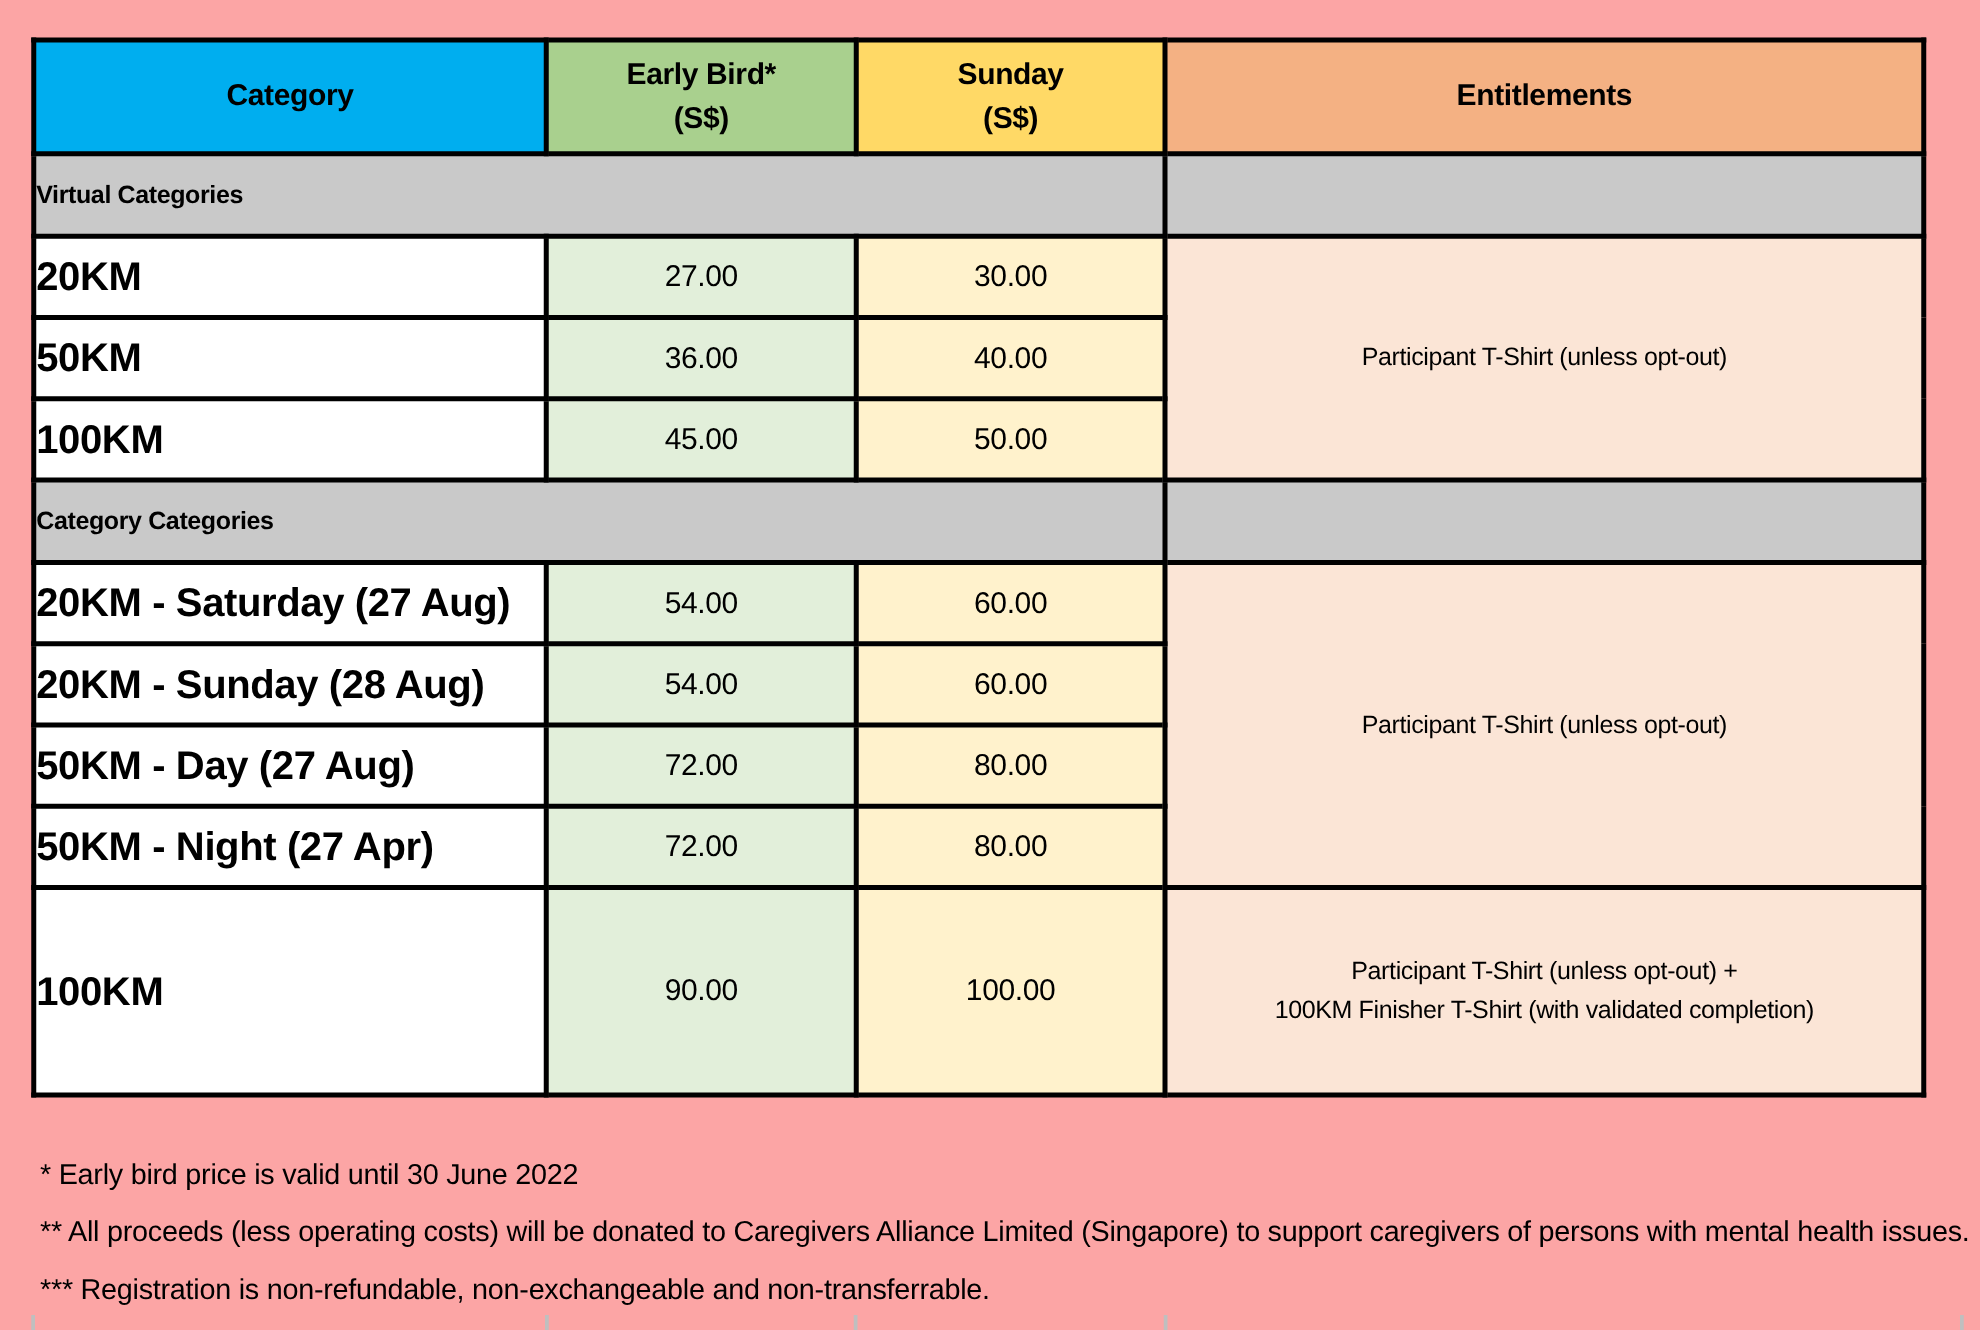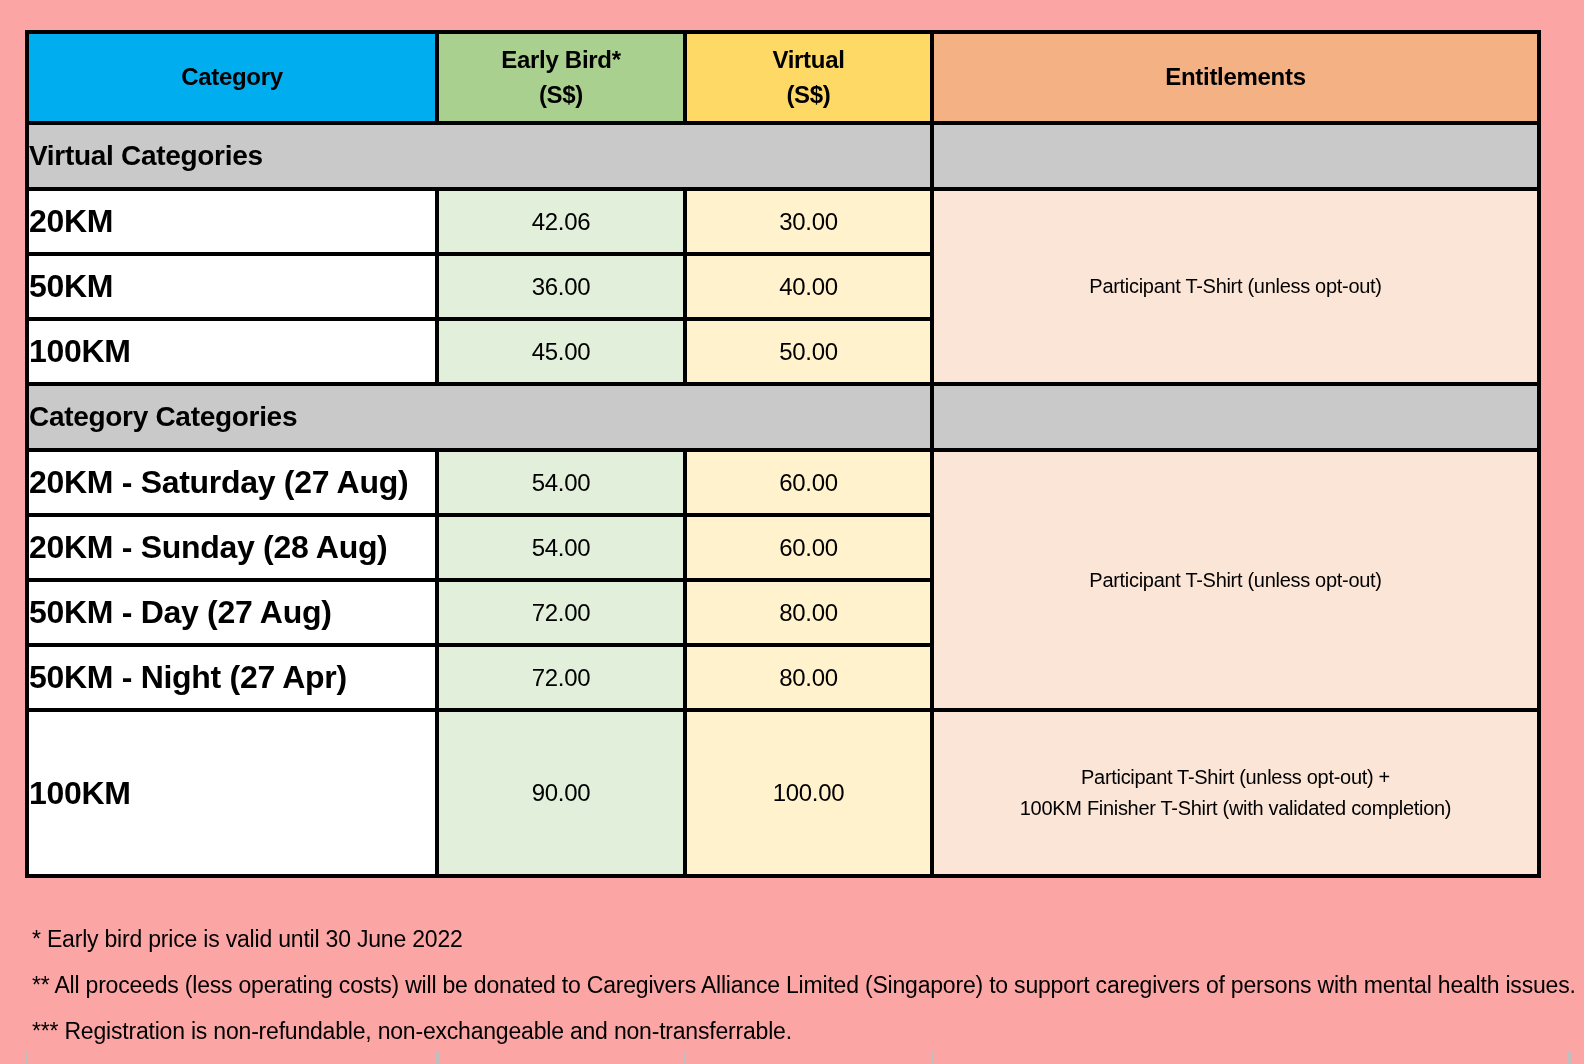--- a/index.html
+++ b/index.html
@@ -43,21 +43,21 @@
     white-space: pre-line;
     line-height: 1.45;
   }
   .hdr-cat { background: var(--header-category); }
   .hdr-eb  { background: var(--header-early-bird); }
   .hdr-nm  { background: var(--header-normal); }
   .hdr-ent { background: var(--header-entitlements); }
 
   td.section-label {
     background: var(--section-row);
-    font-size: 28px;
+    font-size: 20px;
     font-weight: bold;
     text-align: left;
     vertical-align: middle;
     padding-left: 15px;
   }
   td.section-empty { background: var(--section-row); }
 
   td.cat-cell {
     background: #ffffff;
     font-size: 32px;
@@ -114,33 +114,33 @@
       <col style="width:410px">
       <col style="width:248px">
       <col style="width:247px">
       <col style="width:607px">
     </colgroup>
     <tbody>
       <tr class="header-row">
         <th class="hdr hdr-cat">Category</th>
         <th class="hdr hdr-eb">Early Bird*
 (S$)</th>
-        <th class="hdr hdr-nm">Virtual
+        <th class="hdr hdr-nm">Sunday
 (S$)</th>
         <th class="hdr hdr-ent">Entitlements</th>
       </tr>
 
       <tr class="section-row">
         <td class="section-label" colspan="3">Virtual Categories</td>
         <td class="section-empty"></td>
       </tr>
 
       <tr class="data-row">
         <td class="cat-cell">20KM</td>
-        <td class="price-cell eb-cell">42.06</td>
+        <td class="price-cell eb-cell">27.00</td>
         <td class="price-cell nm-cell">30.00</td>
         <td class="ent-cell" rowspan="3">Participant T-Shirt (unless opt-out)</td>
       </tr>
       <tr class="data-row">
         <td class="cat-cell">50KM</td>
         <td class="price-cell eb-cell">36.00</td>
         <td class="price-cell nm-cell">40.00</td>
       </tr>
       <tr class="data-row">
         <td class="cat-cell">100KM</td>

